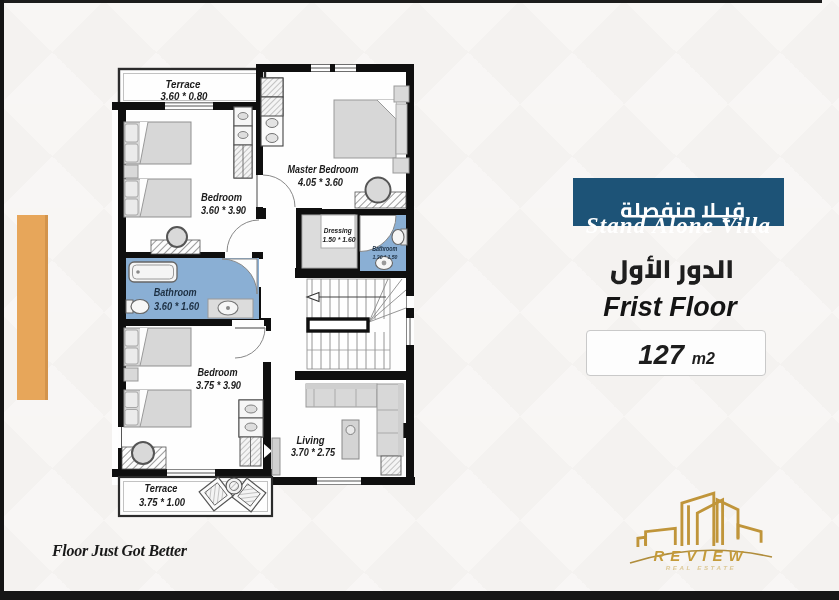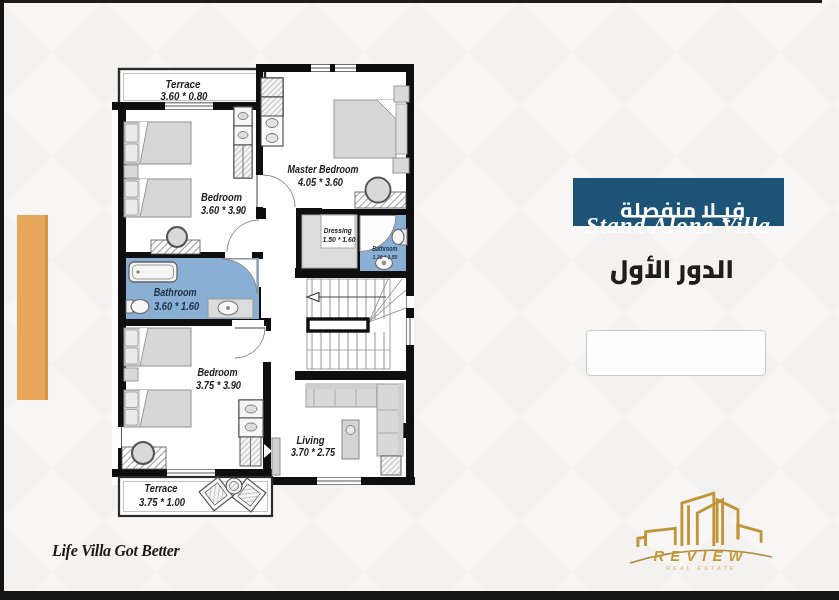--- a/index.html
+++ b/index.html
@@ -475,25 +475,27 @@
         <path fill="#ffffff" fill-rule="evenodd" d="M550,90 550,102 565,102 565,90Z M528,90 528,102 543,102 543,90Z M420,65 420,78 637,78 637,24 603,24 592,29 589,32 584,44 584,58 586,63 585,65 560,64 560,24 544,24 544,63 542,65 486,65 484,63 484,2 469,2 469,63 467,65 452,65 450,63 450,17 434,17 434,64Z M607,37 621,38 621,63 619,65 605,64 600,58 600,44Z M0,50 1,60 4,68 10,74 22,78 383,78 382,39 379,33 374,28 364,24 342,24 333,26 330,41 329,65 306,64 306,24 290,24 290,63 288,65 266,64 266,24 232,24 220,30 215,38 213,46 213,56 215,62 214,65 193,65 191,45 189,39 180,28 174,25 159,24 151,26 136,39 135,24 119,24 119,64 95,65 94,2 78,2 78,63 76,65 55,65 53,63 53,24 16,25 10,28 3,36Z M173,42 176,51 176,63 174,65 137,65 135,63 135,55 150,41 157,38 167,38Z M348,37 359,37 366,42 366,65 348,65 346,63 346,39Z M234,38 250,38 249,65 234,64 230,60 229,46 230,42Z M20,39 24,37 37,38 36,65 21,64 17,60 16,47Z M605,0 605,12 621,12 621,0Z M290,0 290,12 306,12 306,0Z M234,0 234,12 250,12 250,0Z M32,0 32,12 47,12 47,0Z M10,0 10,12 25,12 25,0Z"></path>
       </g>
     </svg>
 
 <svg class="abs" style="left:0;top:0" width="839" height="600">
       <g transform="translate(611,255.5) scale(0.2332)">
         <path fill="#1e1e1e" fill-rule="evenodd" d="M382,42 346,43 336,48 331,54 328,63 328,76 332,86 340,93 351,96 364,97 364,104 358,109 336,109 333,123 343,125 358,125 372,120 379,113 382,106Z M350,58 364,58 363,81 353,81 347,77 346,64Z M315,42 298,42 298,99 297,104 293,109 283,110 283,125 294,125 301,123 307,119 313,111 315,105Z M134,42 98,43 88,48 83,54 80,63 80,76 84,86 92,93 103,96 116,97 116,104 110,109 88,109 85,123 95,125 110,125 124,120 131,113 134,106Z M102,58 116,58 115,81 105,81 99,77 98,64Z M500,20 500,96 518,96 518,20Z M482,20 464,20 463,81 441,81 438,60 435,54 428,47 413,42 398,42 398,57 411,57 418,60 422,69 422,80 395,81 395,96 482,96Z M231,20 231,96 249,96 249,20Z M214,20 196,20 195,81 179,80 179,36 161,35 161,80 147,81 147,96 214,96Z M67,20 49,20 49,100 46,105 40,108 30,108 24,106 20,102 18,96 22,67 4,64 0,93 1,102 4,109 17,120 27,123 40,123 49,121 57,117 63,111 67,102Z M160,6 158,10 158,16 155,17 155,25 184,25 184,17 168,16 168,11 171,8 178,9 181,1 168,0Z"></path>
       </g>
     </svg>
 
+<div class="abs" style="left:540px;top:292px;width:260px;text-align:center;color:#141414;font-weight:bold;font-size:27px;">Frist Floor</div>
 
 <div class="abs" style="left:586px;top:330px;width:178px;height:44px;background:#fdfdfd;border:1.5px solid #c9c9c9;border-radius:4px;"></div>
 
-
-<div class="abs" style="left:52px;top:542px;color:#191919;font-family:'Liberation Serif',serif;font-weight:bold;font-size:16px;letter-spacing:-0.3px;">Life Villa Got Better</div>
+<div class="abs" style="left:586px;top:339px;width:181px;text-align:center;color:#1d1d1d;font-weight:bold;font-size:27.5px;">127 <span style="font-size:16px;">m2</span></div>
+
+<div class="abs" style="left:52px;top:542px;color:#191919;font-family:'Liberation Serif',serif;font-weight:bold;font-size:16px;letter-spacing:-0.3px;">Floor Just Got Better</div>
 
 <svg class="abs" style="left:0;top:0" width="839" height="600" viewBox="0 0 839 600">
 <g transform="translate(705,557) scale(1.1) translate(-701,-557)">
         <g stroke="#c0953a" stroke-width="2.6" fill="none">
 <path d="M680,547 V508 L709,499 V547"></path>
 <path d="M686,546 V510"></path>
 <path d="M694,546 V517 L717,505 V546"></path>
 <path d="M712,544 V505 L731,514 V541"></path>
 <path d="M731,540 V528 L752,534 V544"></path>
 <path d="M674,546 V531 L647,534 V547"></path>

